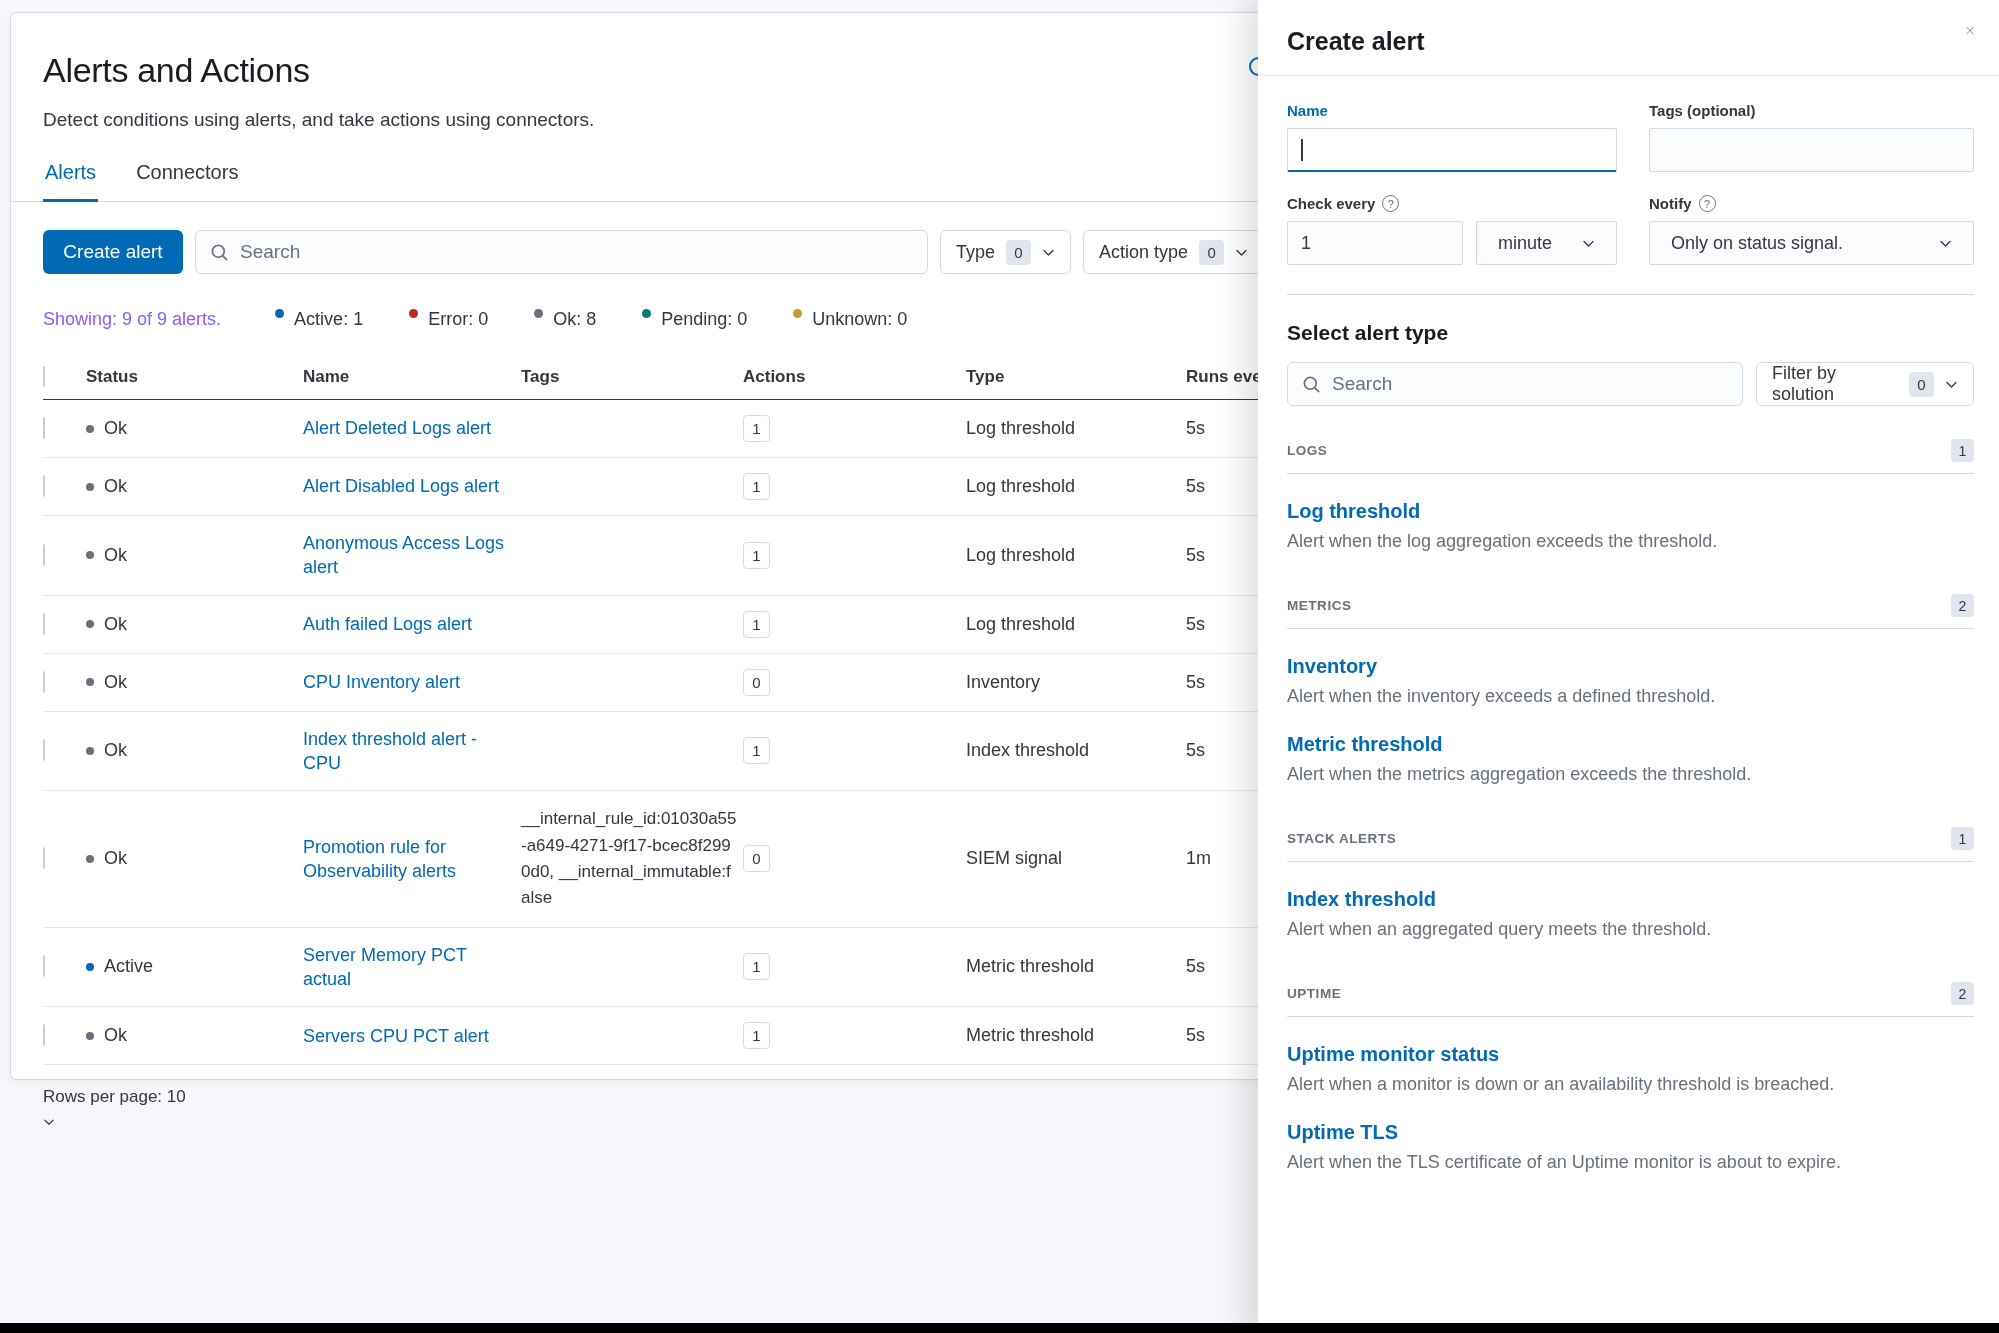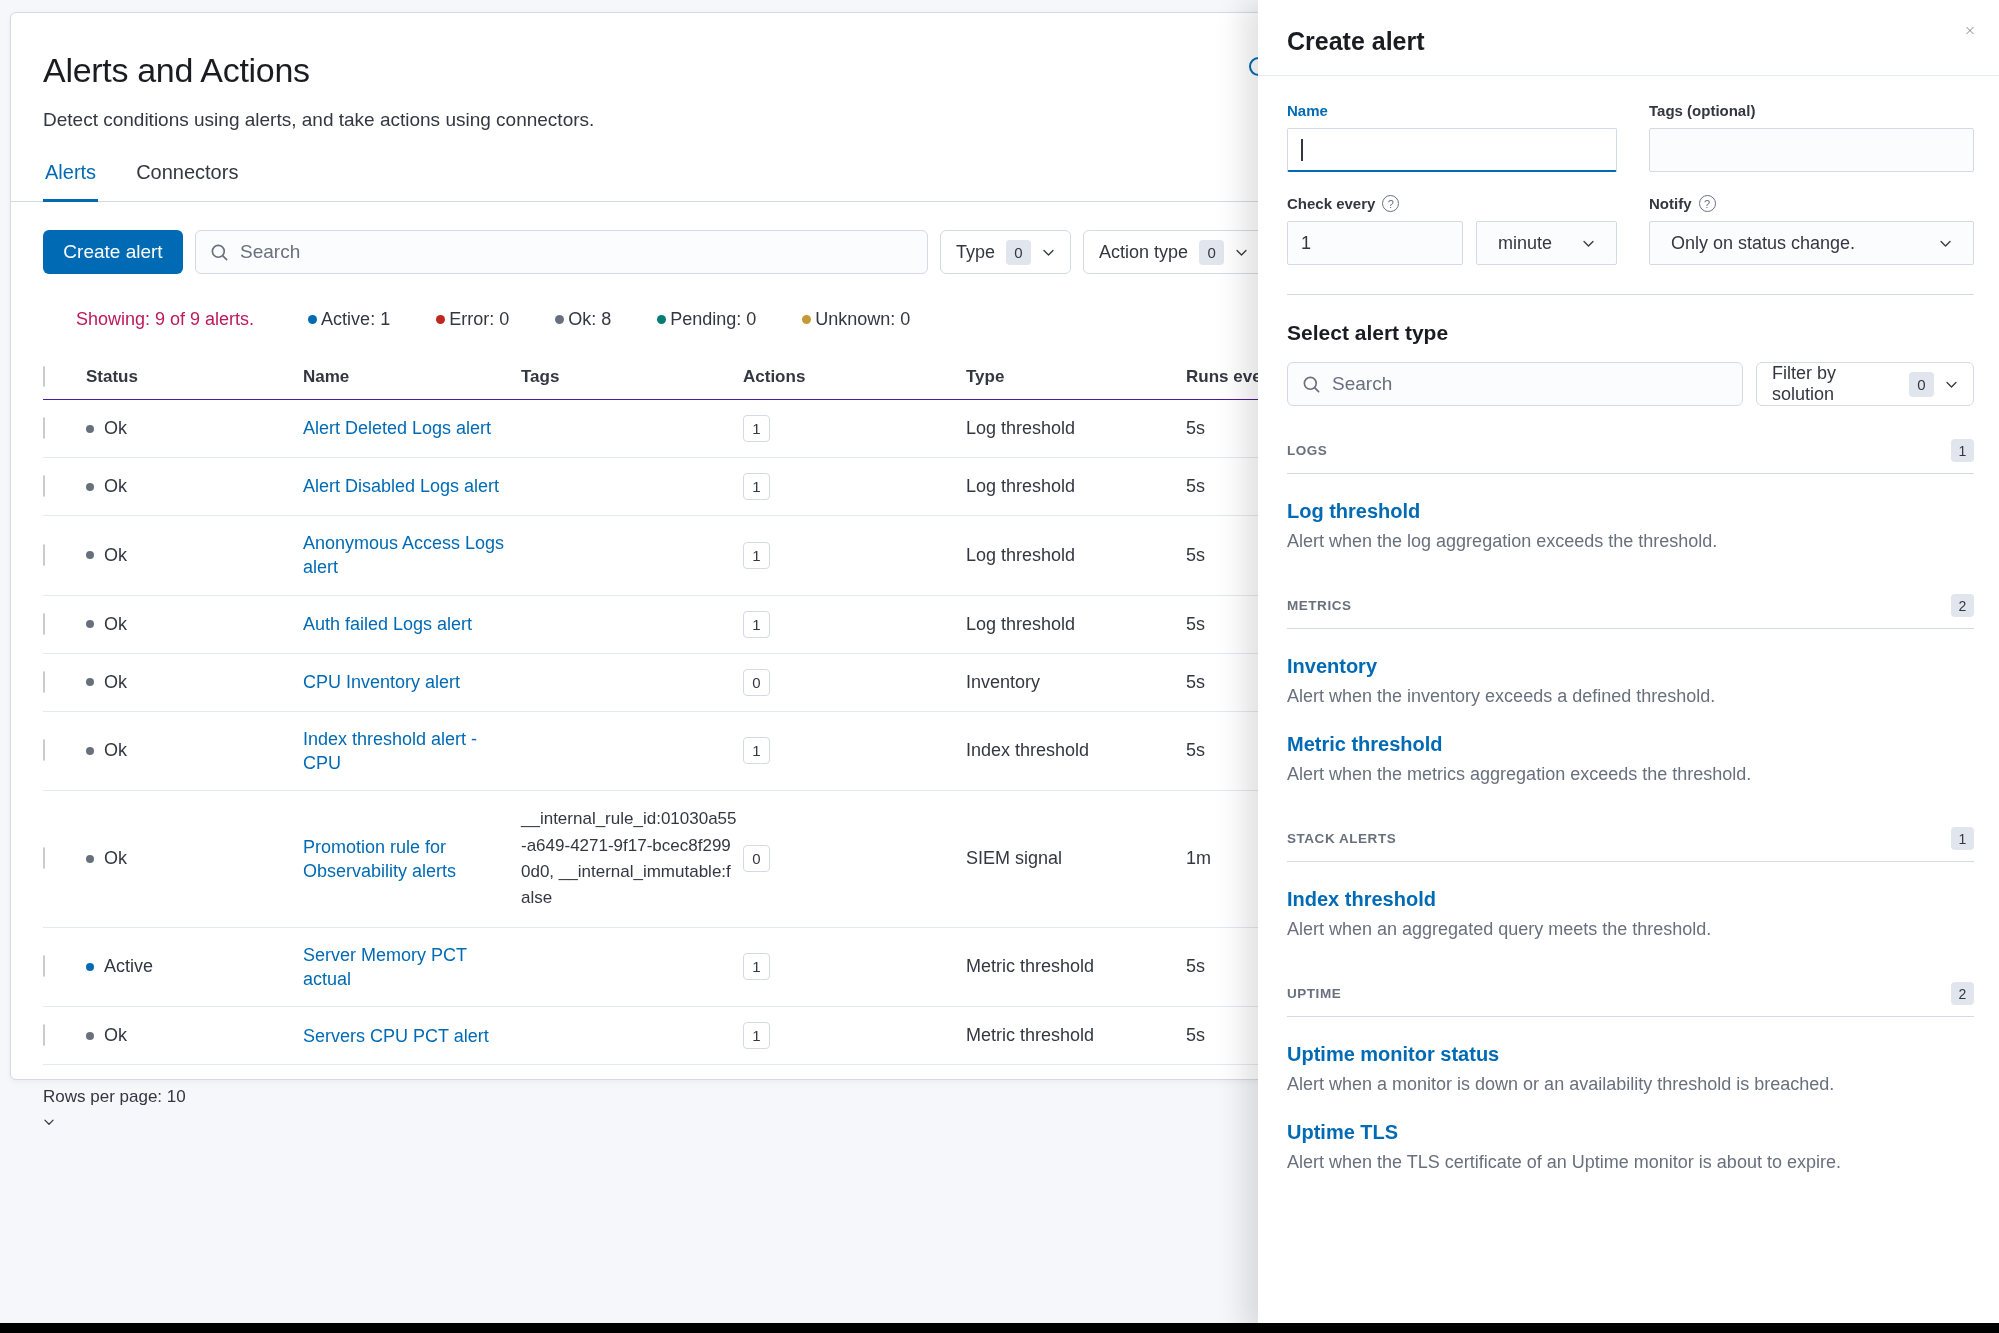--- a/index.html
+++ b/index.html
@@ -45,22 +45,22 @@
     display:flex; align-items:center; gap:11px; padding:0 15px; font-size:18px; cursor:pointer;
   }
   .count-badge{
     background:#E0E5EE; border-radius:4px; min-width:25px; height:25px; padding:0 6px;
     display:flex; align-items:center; justify-content:center; font-size:15px; color:#343741;
   }
   .chev{ color:#343741; display:flex; }
 
   
   .summary-row{ margin-top:35px; display:flex; align-items:center; font-size:18px; }
-  .showing-text{ color:#be185d; margin-right:54px;margin-left:33px; }
-  .status-item{ display:flex; align-items:center; gap:4px; margin-right:46px; cursor:pointer; }
+  .showing-text{ color:#8b5cf6; margin-right:54px; }
+  .status-item{ display:flex; gap:10px; margin-right:46px; cursor:pointer; }
   .dot{ width:9px; height:9px; border-radius:50%; flex:none; }
 
   
   .alerts-table{ margin-top:25px; width:1915px; }
   .t-row{
     display:grid; grid-template-columns:43px 217px 218px 222px 223px 220px 1fr;
     align-items:center; border-bottom:1px solid #E4E8EF; padding:15px 0;
   }
   .t-row.t-head{ border-bottom:1px solid #4c1d95; padding:12px 0; }
   .t-head .t-cell{ font-weight:700; font-size:17px; color:#343741; }
@@ -412,21 +412,21 @@
               </span>
           </div>
         </div>
       </div>
       <div class="form-row2">
         <div class="field-label">
           <span>Notify</span>
           <span class="help-icon">?</span>
         </div>
         <div class="select">
-          <span>Only on status change.</span>
+          <span>Only on status signal.</span>
           <span class="chev">
               <svg width="13" height="13" viewBox="0 0 16 16" fill="none">
                 <path d="M2.5 5.5 L8 11 L13.5 5.5" stroke="currentColor" stroke-width="1.6" stroke-linecap="round" stroke-linejoin="round"></path>
               </svg>
             </span>
         </div>
       </div>
     </div>
 
     <hr class="hr">

